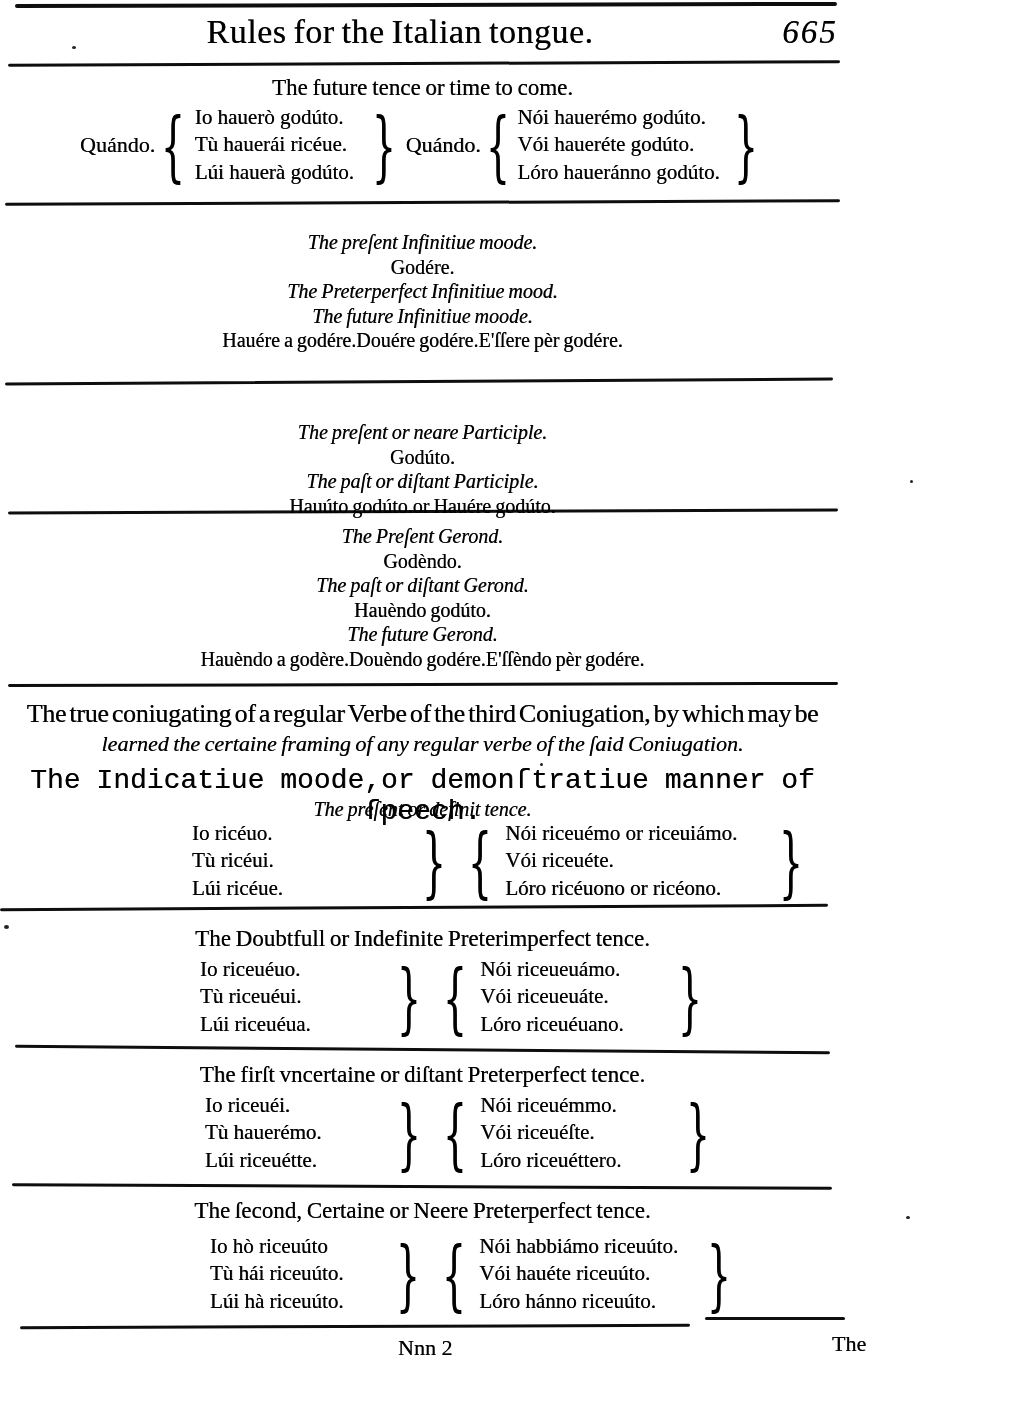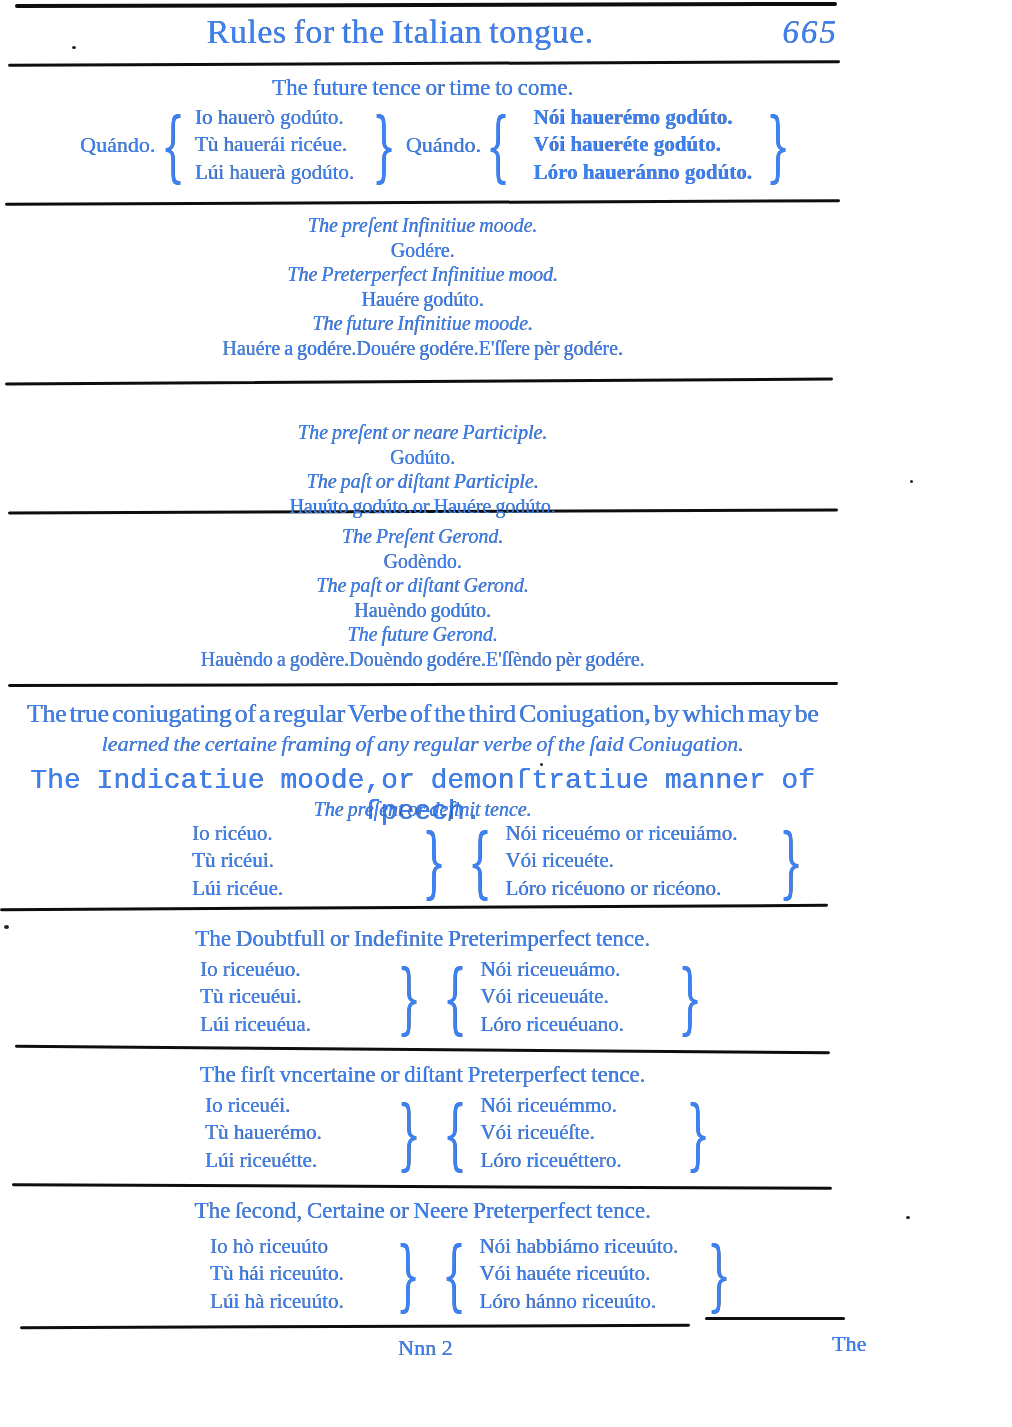--- a/index.html
+++ b/index.html
@@ -1,21 +1,21 @@
 <!DOCTYPE html>
 <html><head>
 <meta charset="utf-8">
 <style>
   html,body{margin:0;padding:0;background:#e8e8e8;}
   #page{
     position:relative;
     width:1012px;height:1427px;
     background:#ffffff;
     font-family:"Liberation Serif", serif;
-    color:#3b82f6;
+    color:#000000;
     overflow:hidden;
   }
   .ink{ text-shadow:0.35px 0.2px 0 rgba(10,10,10,0.75); }
   .rule{
     position:absolute;height:3px;background:#0e0e0e;border-radius:2px;
   }
   .rule.thick{height:4px;}
   .center-block{position:absolute;left:0;width:845px;text-align:center;}
   .page-head-title{font-size:34px;word-spacing:-2px;letter-spacing:0.5px;}
   .page-num{font-style:italic;font-size:33px;letter-spacing:2px;}
@@ -78,33 +78,32 @@
     <span class="qlabel">Quándo.</span>
     <span class="brace brace-open" style="margin-left:6px;"></span>
     <div class="col" style="margin-left:10px;">
       <span class="cline">Io hauerò godúto.</span>
       <span class="cline">Tù hauerái ricéue.</span>
       <span class="cline">Lúi hauerà godúto.</span>
     </div>
     <span class="brace brace-close" style="margin-left:18px;"></span>
     <span class="qlabel" style="margin-left:10px;">Quándo.</span>
     <span class="brace brace-open" style="margin-left:5px;"></span>
-    <div class="col" style="margin-left:24px;font-weight:bold;">
+    <div class="col" style="margin-left:8px;">
       <span class="cline">Nói hauerémo godúto.</span>
       <span class="cline">Vói haueréte godúto.</span>
       <span class="cline">Lóro haueránno godúto.</span>
     </div>
     <span class="brace brace-close" style="margin-left:14px;"></span>
   </div>
 
-  <div class="center-block ink" style="top:213px;">
+  <div class="center-block ink" style="top:230px;">
     <div class="ital">The preſent Infinitiue moode.</div>
     <div class="val">Godére.</div>
     <div class="ital">The Preterperfect Infinitiue mood.</div>
-    <div class="val">Hauére godúto.</div>
     <div class="ital">The future Infinitiue moode.</div>
     <div class="val">Hauére a godére.Douére godére.E'ſſere pèr godére.</div>
   </div>
 
   <div class="center-block ink" style="top:420px;">
     <div class="ital">The preſent or neare Participle.</div>
     <div class="val">Godúto.</div>
     <div class="ital">The paſt or diſtant Participle.</div>
     <div class="val">Hauúto godúto.or Hauére godúto.</div>
   </div>

